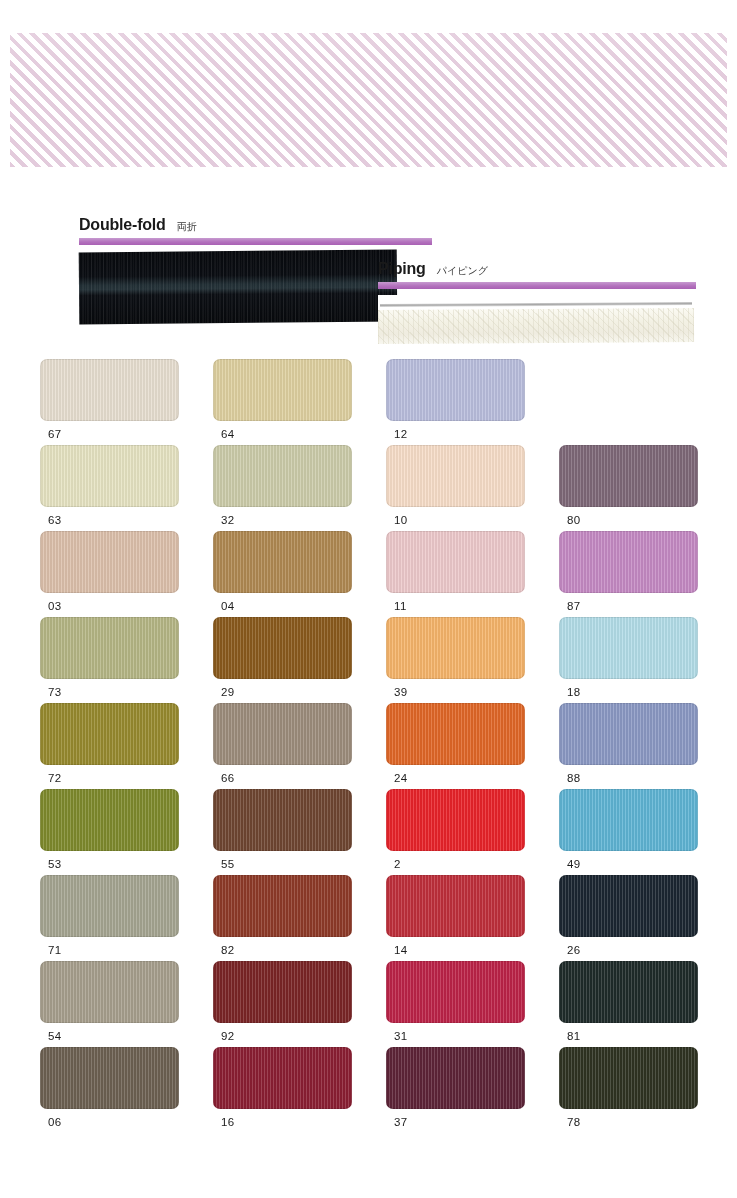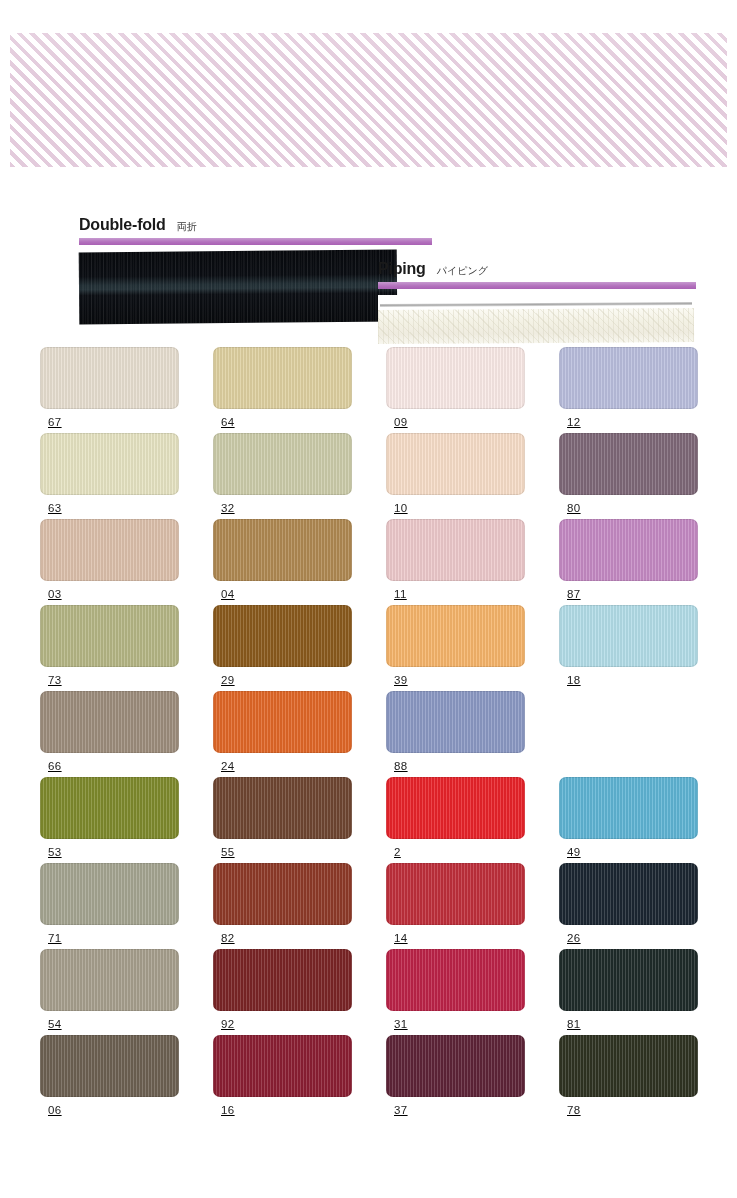--- a/index.html
+++ b/index.html
@@ -124,23 +124,22 @@
     content: "";
     position: absolute;
     inset: 0;
     background: repeating-linear-gradient(45deg, rgba(208,204,182,0.35) 0px, rgba(208,204,182,0.35) 1px, transparent 1px, transparent 6px);
   }
 
   
   #swatch-grid {
     position: absolute;
     left: 40px;
-    top: 347px;
+    top: 359px;
     width: 660px;
-    text-decoration: underline;
   }
   .swatch-row {
     display: flex;
     height: 86px;
   }
   .swatch-cell {
     width: 139px;
     margin-right: 34px;
   }
   .swatch-cell:last-child { margin-right: 0; }
@@ -213,24 +212,20 @@
     <div class="swatch-row">
       <div class="swatch-cell">
         <div class="swatch-chip" style="background-color: rgb(231, 222, 208);"></div>
         <div class="swatch-label">67</div>
       </div>
       <div class="swatch-cell">
         <div class="swatch-chip" style="background-color: rgb(222, 208, 160);"></div>
         <div class="swatch-label">64</div>
       </div>
       <div class="swatch-cell">
-        <div class="swatch-chip" style="background-color: rgb(249, 233, 230);"></div>
-        <div class="swatch-label">09</div>
-      </div>
-      <div class="swatch-cell">
         <div class="swatch-chip" style="background-color: rgb(185, 190, 221);"></div>
         <div class="swatch-label">12</div>
       </div>
     </div>
     <div class="swatch-row">
       <div class="swatch-cell">
         <div class="swatch-chip" style="background-color: rgb(230, 227, 194);"></div>
         <div class="swatch-label">63</div>
       </div>
       <div class="swatch-cell">
@@ -277,20 +272,24 @@
         <div class="swatch-chip" style="background-color: rgb(246, 180, 106);"></div>
         <div class="swatch-label">39</div>
       </div>
       <div class="swatch-cell">
         <div class="swatch-chip" style="background-color: rgb(179, 221, 232);"></div>
         <div class="swatch-label">18</div>
       </div>
     </div>
     <div class="swatch-row">
       <div class="swatch-cell">
+        <div class="swatch-chip" style="background-color: rgb(151, 138, 46);"></div>
+        <div class="swatch-label">72</div>
+      </div>
+      <div class="swatch-cell">
         <div class="swatch-chip" style="background-color: rgb(157, 141, 124);"></div>
         <div class="swatch-label">66</div>
       </div>
       <div class="swatch-cell">
         <div class="swatch-chip" style="background-color: rgb(224, 103, 39);"></div>
         <div class="swatch-label">24</div>
       </div>
       <div class="swatch-cell">
         <div class="swatch-chip" style="background-color: rgb(139, 153, 196);"></div>
         <div class="swatch-label">88</div>

